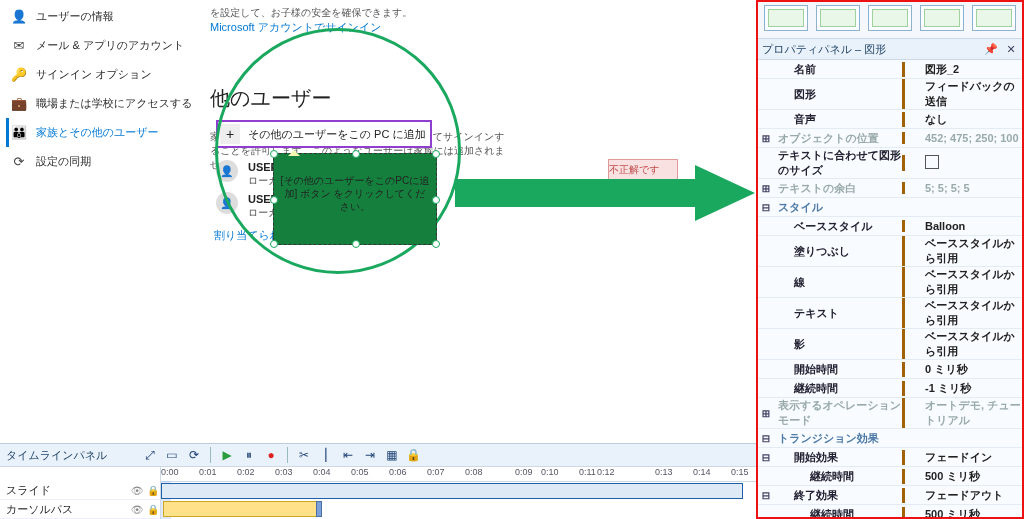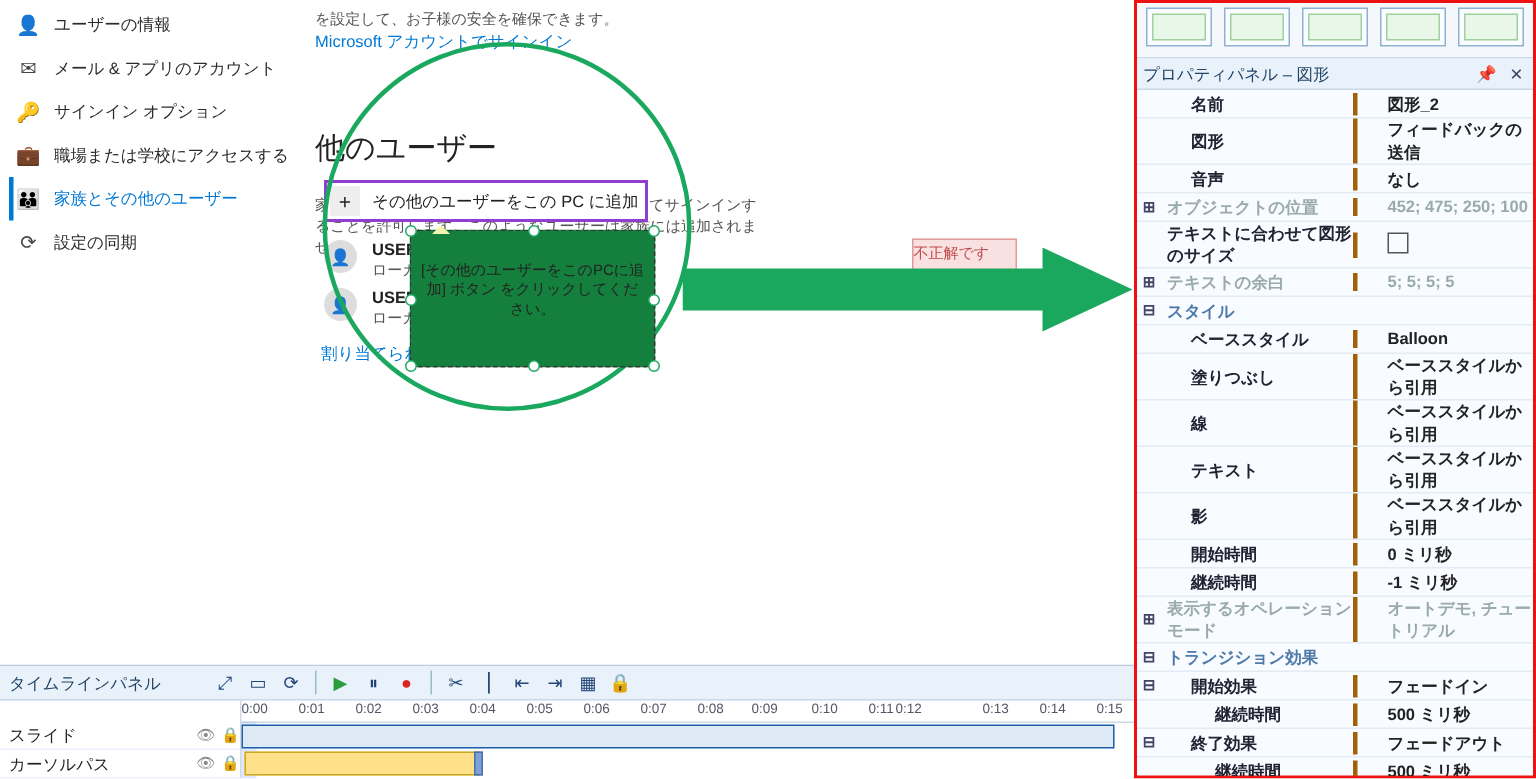--- a/index.html
+++ b/index.html
@@ -478,21 +478,21 @@
           <div class="ruler">
             <span style="left:0">0:00</span>
             <span style="left:38px">0:01</span>
             <span style="left:76px">0:02</span>
             <span style="left:114px">0:03</span>
             <span style="left:152px">0:04</span>
             <span style="left:190px">0:05</span>
             <span style="left:228px">0:06</span>
             <span style="left:266px">0:07</span>
             <span style="left:304px">0:08</span>
-            <span style="left:340px">0:09</span>
+            <span style="left:354px">0:09</span>
             <span style="left:380px">0:10</span>
             <span style="left:418px">0:11</span>
             <span style="left:436px">0:12</span>
             <span style="left:494px">0:13</span>
             <span style="left:532px">0:14</span>
             <span style="left:570px">0:15</span>
           </div>
           <div class="playhead-block"></div>
           <div class="clip slide"></div>
           <div class="clip cursor"></div>

